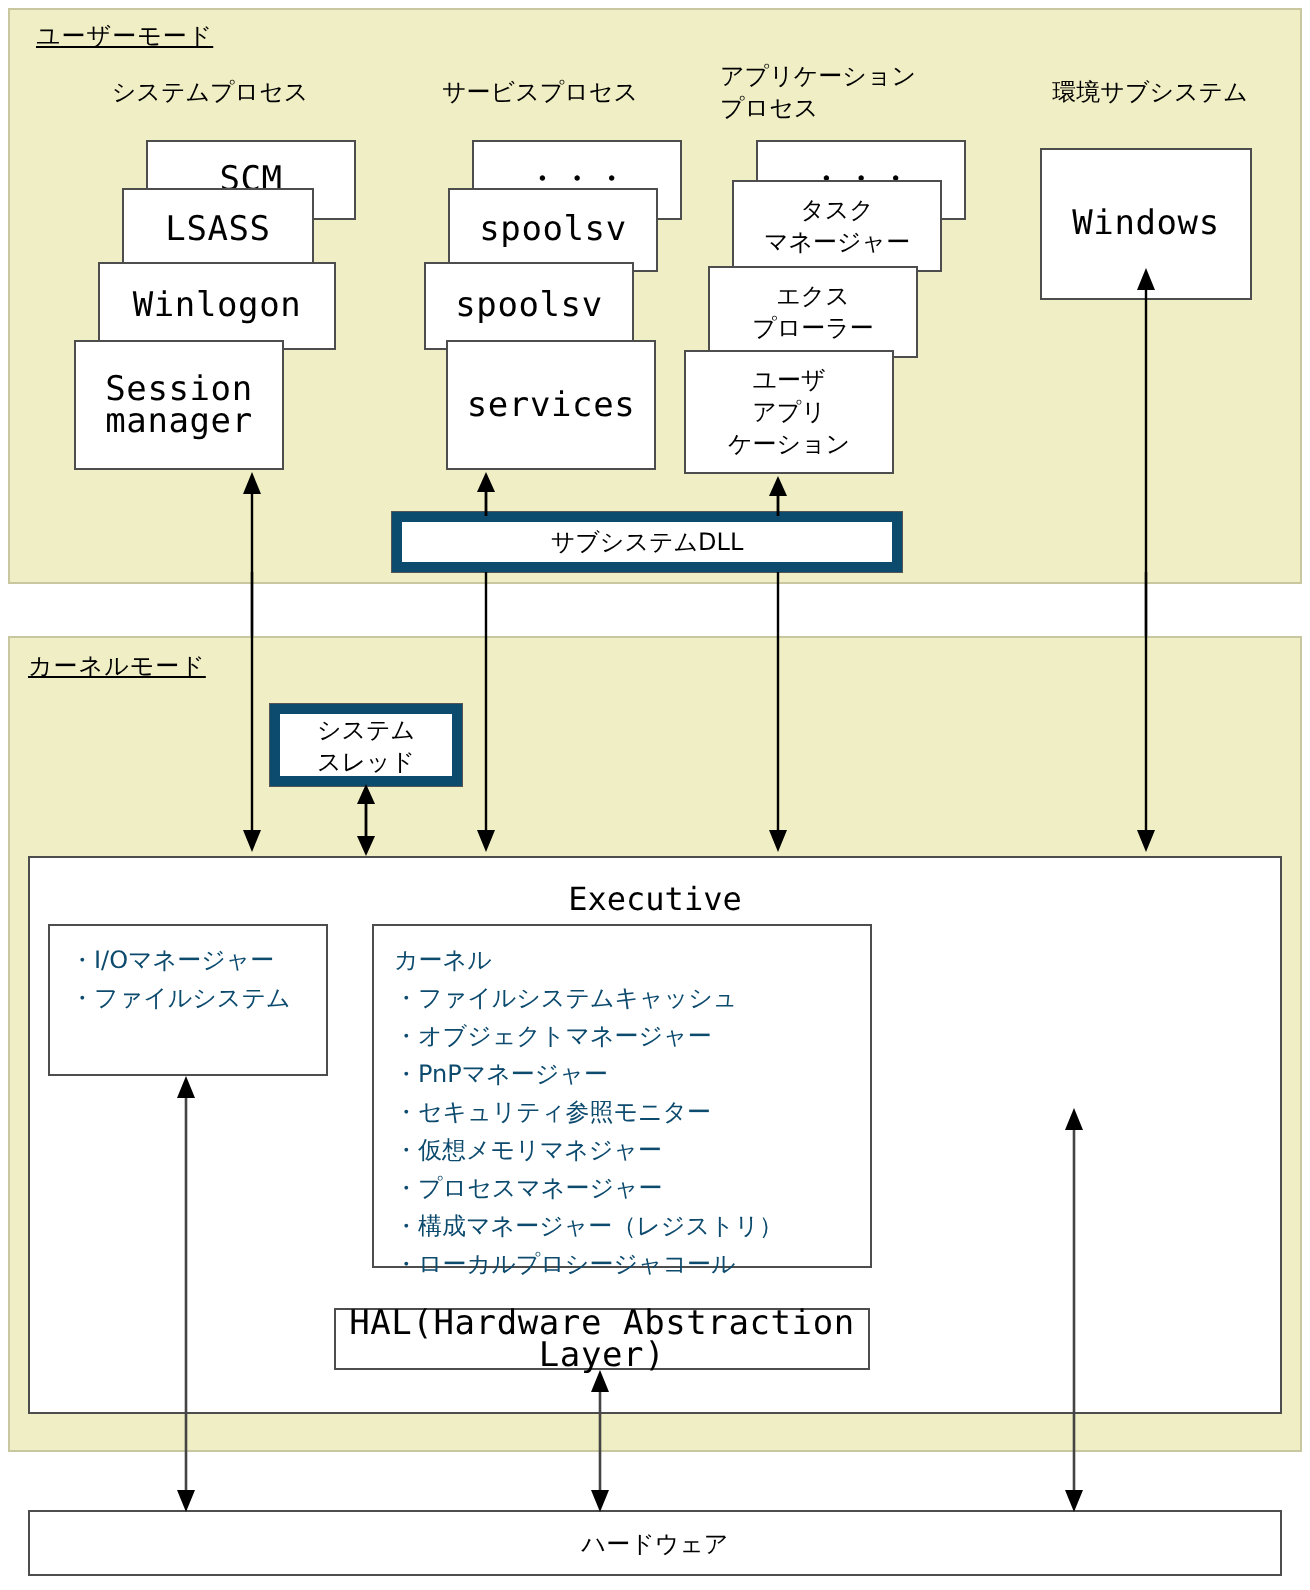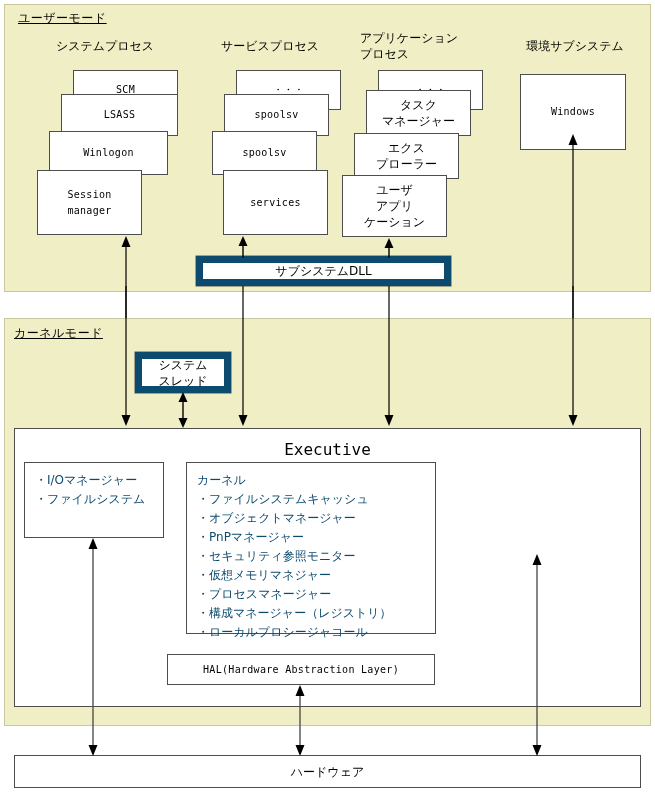--- a/index.html
+++ b/index.html
@@ -56,28 +56,28 @@
     align-items: center;
     justify-content: center;
     text-align: center;
     font-size: 12px;
     color: #000;
     line-height: 16px;
     white-space: pre-line;
   }
   .box.mono {
     font-family: "DejaVu Sans Mono", monospace;
-    font-size: 10px;
+    font-size: 17px;
     letter-spacing: 0.3px;
   }
   .box.jp {
     font-family: "DejaVu Sans", sans-serif;
   }
   .box.thick {
-    border: 7px solid #0c4a6e;
+    border: 5px solid #0c4a6e;
     box-shadow: 0 0 0 0.5px #555;
   }
 
   
   .listbox {
     position: absolute;
     background: #ffffff;
     border: 1px solid #4d4d4d;
     box-sizing: border-box;
     font-family: "DejaVu Sans", sans-serif;
@@ -118,21 +118,21 @@
   <div class="mode-band" style="left:4px; top:4px; width:647px; height:288px;"></div>
   <div class="mode-label" style="left:18px; top:10px;">ユーザーモード</div>
 
   <div class="col-caption" style="left:40px; top:38px; width:130px;">システムプロセス</div>
   <div class="col-caption" style="left:205px; top:38px; width:130px;">サービスプロセス</div>
   <div class="col-caption" style="left:360px; top:30px; width:130px; text-align:left;">アプリケーション
 プロセス</div>
   <div class="col-caption" style="left:510px; top:38px; width:130px;">環境サブシステム</div>
 
   <div class="box mono" style="left:73px; top:70px; width:105px; height:40px;">SCM</div>
-  <div class="box mono" style="left:61px; top:94px; width:117px; height:42px;">LSASS</div>
+  <div class="box mono" style="left:61px; top:94px; width:96px; height:42px;">LSASS</div>
   <div class="box mono" style="left:49px; top:131px; width:119px; height:44px;">Winlogon</div>
   <div class="box mono" style="left:37px; top:170px; width:105px; height:65px;">Session
 manager</div>
 
   <div class="box mono" style="left:236px; top:70px; width:105px; height:40px;">・・・</div>
   <div class="box mono" style="left:224px; top:94px; width:105px; height:42px;">spoolsv</div>
   <div class="box mono" style="left:212px; top:131px; width:105px; height:44px;">spoolsv</div>
   <div class="box mono" style="left:195px; top:170px; width:105px; height:65px;margin-left:28px;">services</div>
 
   <div class="box mono" style="left:378px; top:70px; width:105px; height:40px;">・・・</div>

